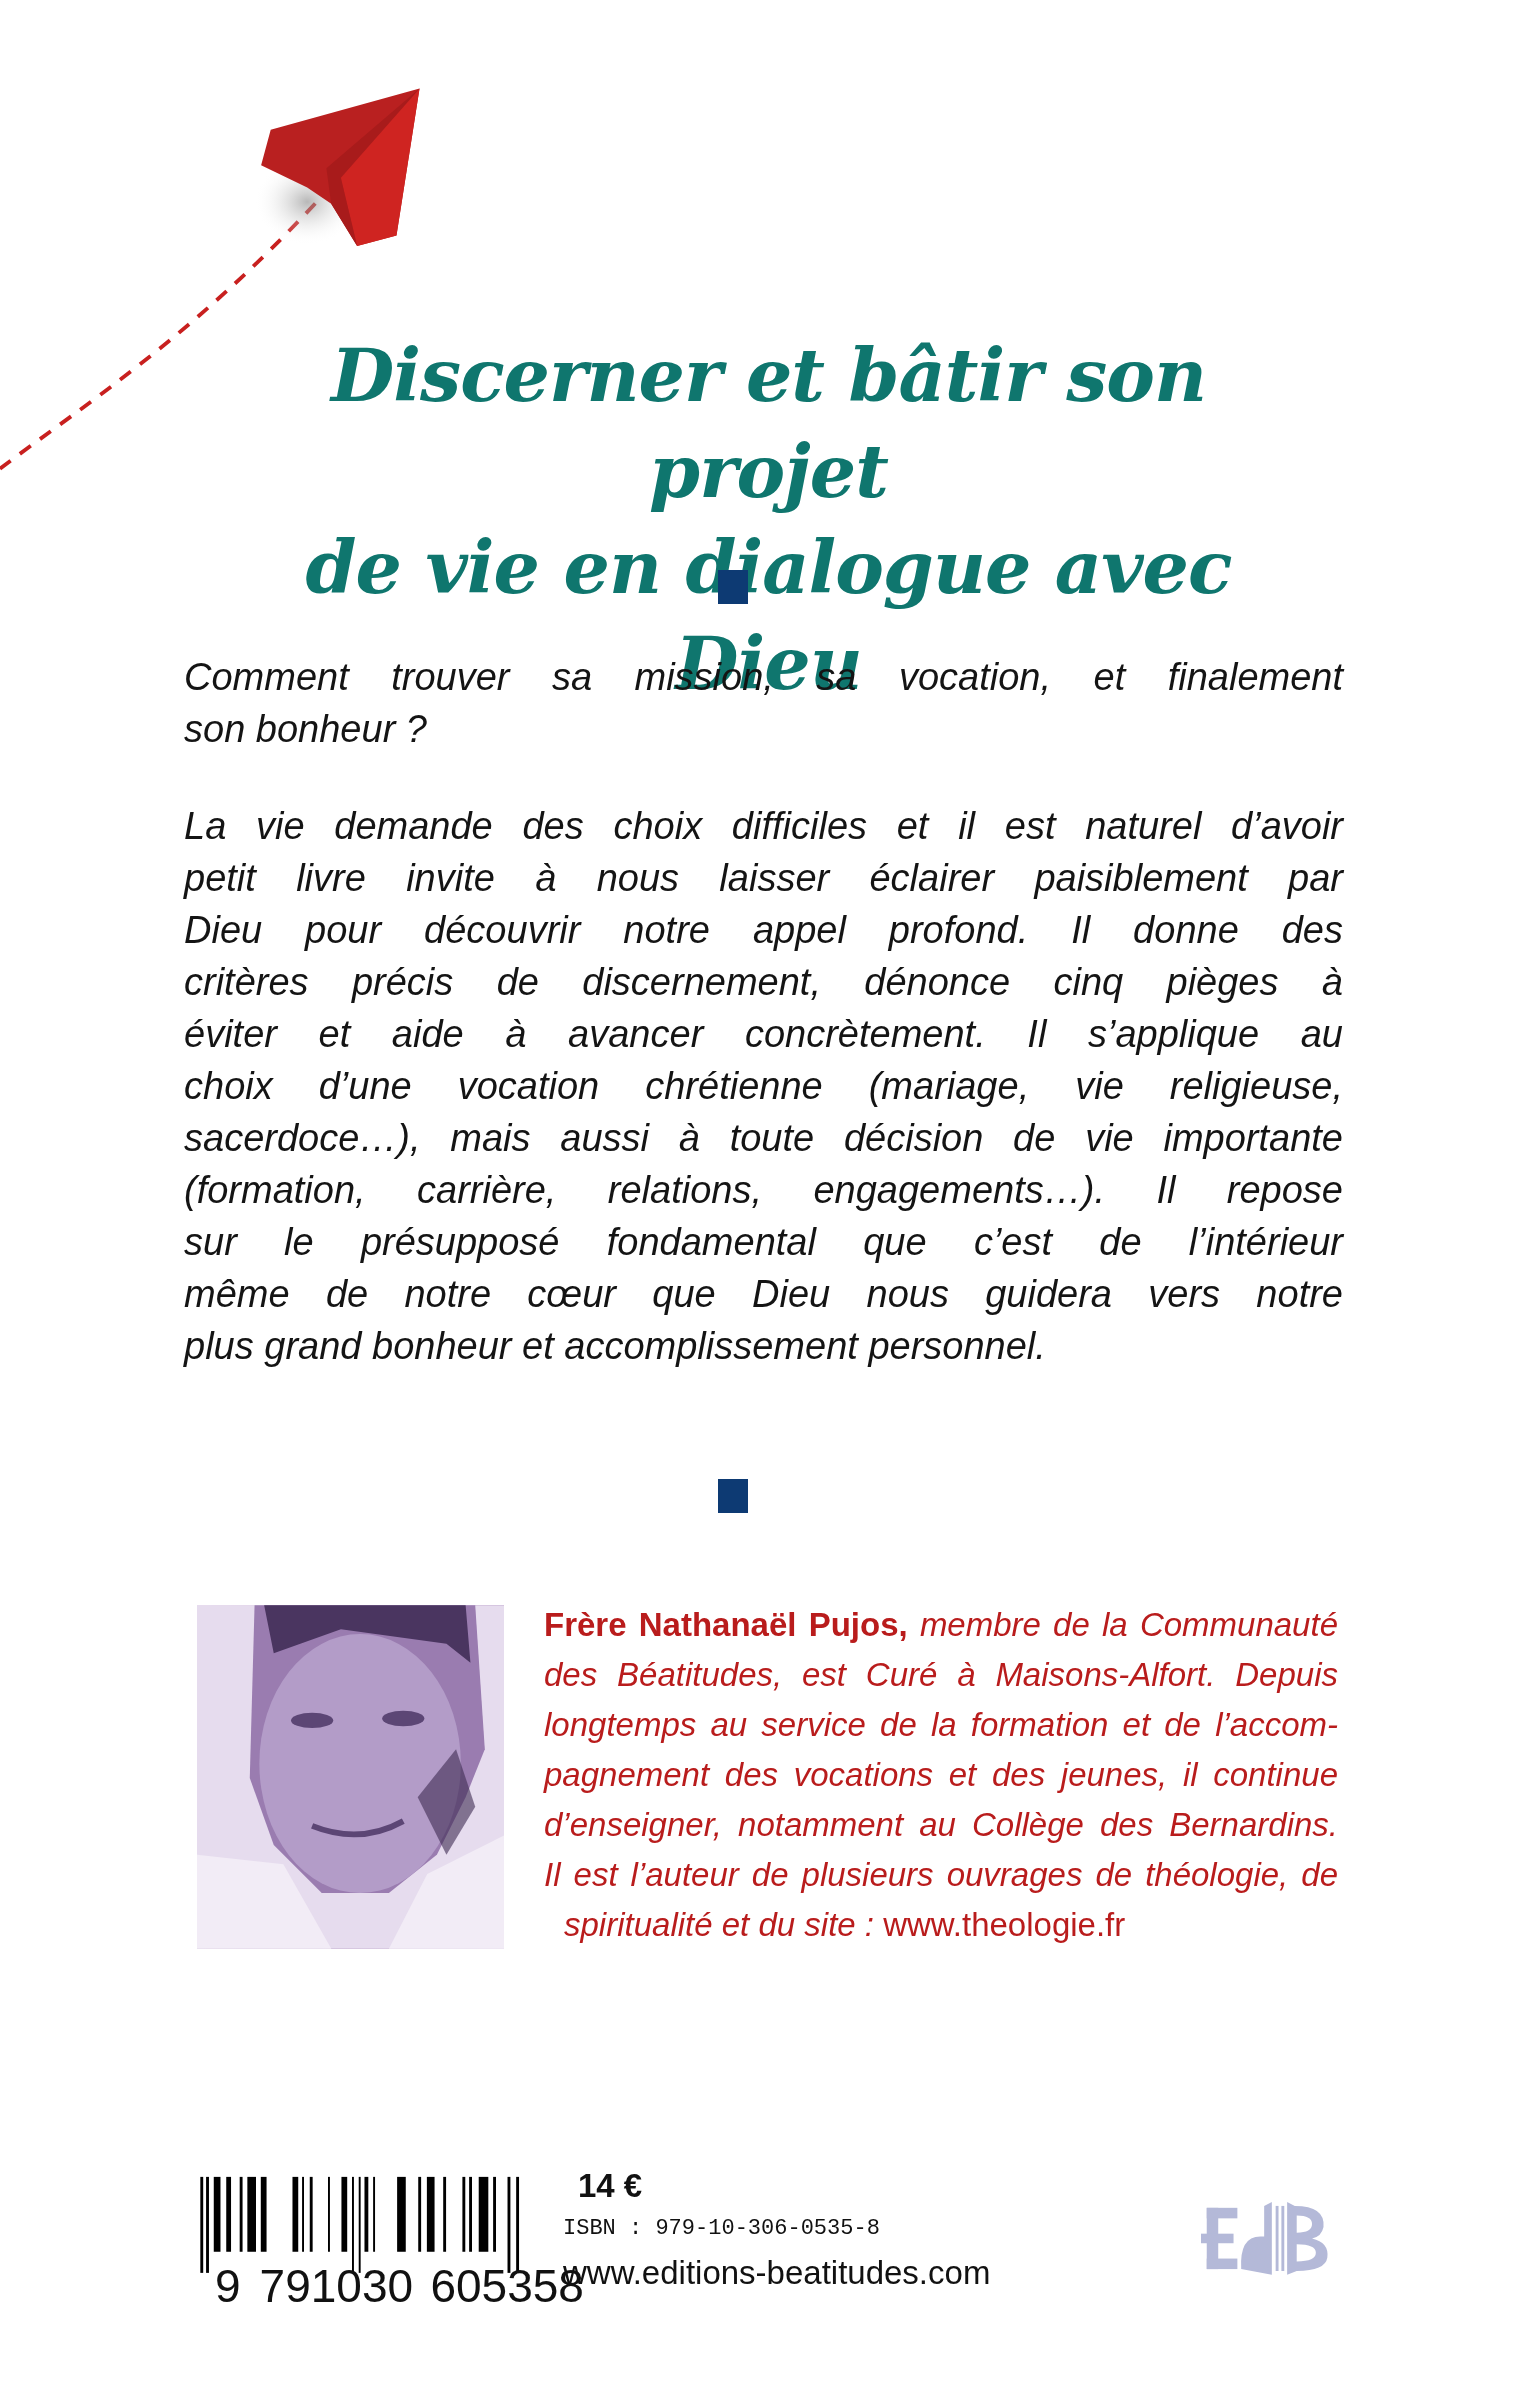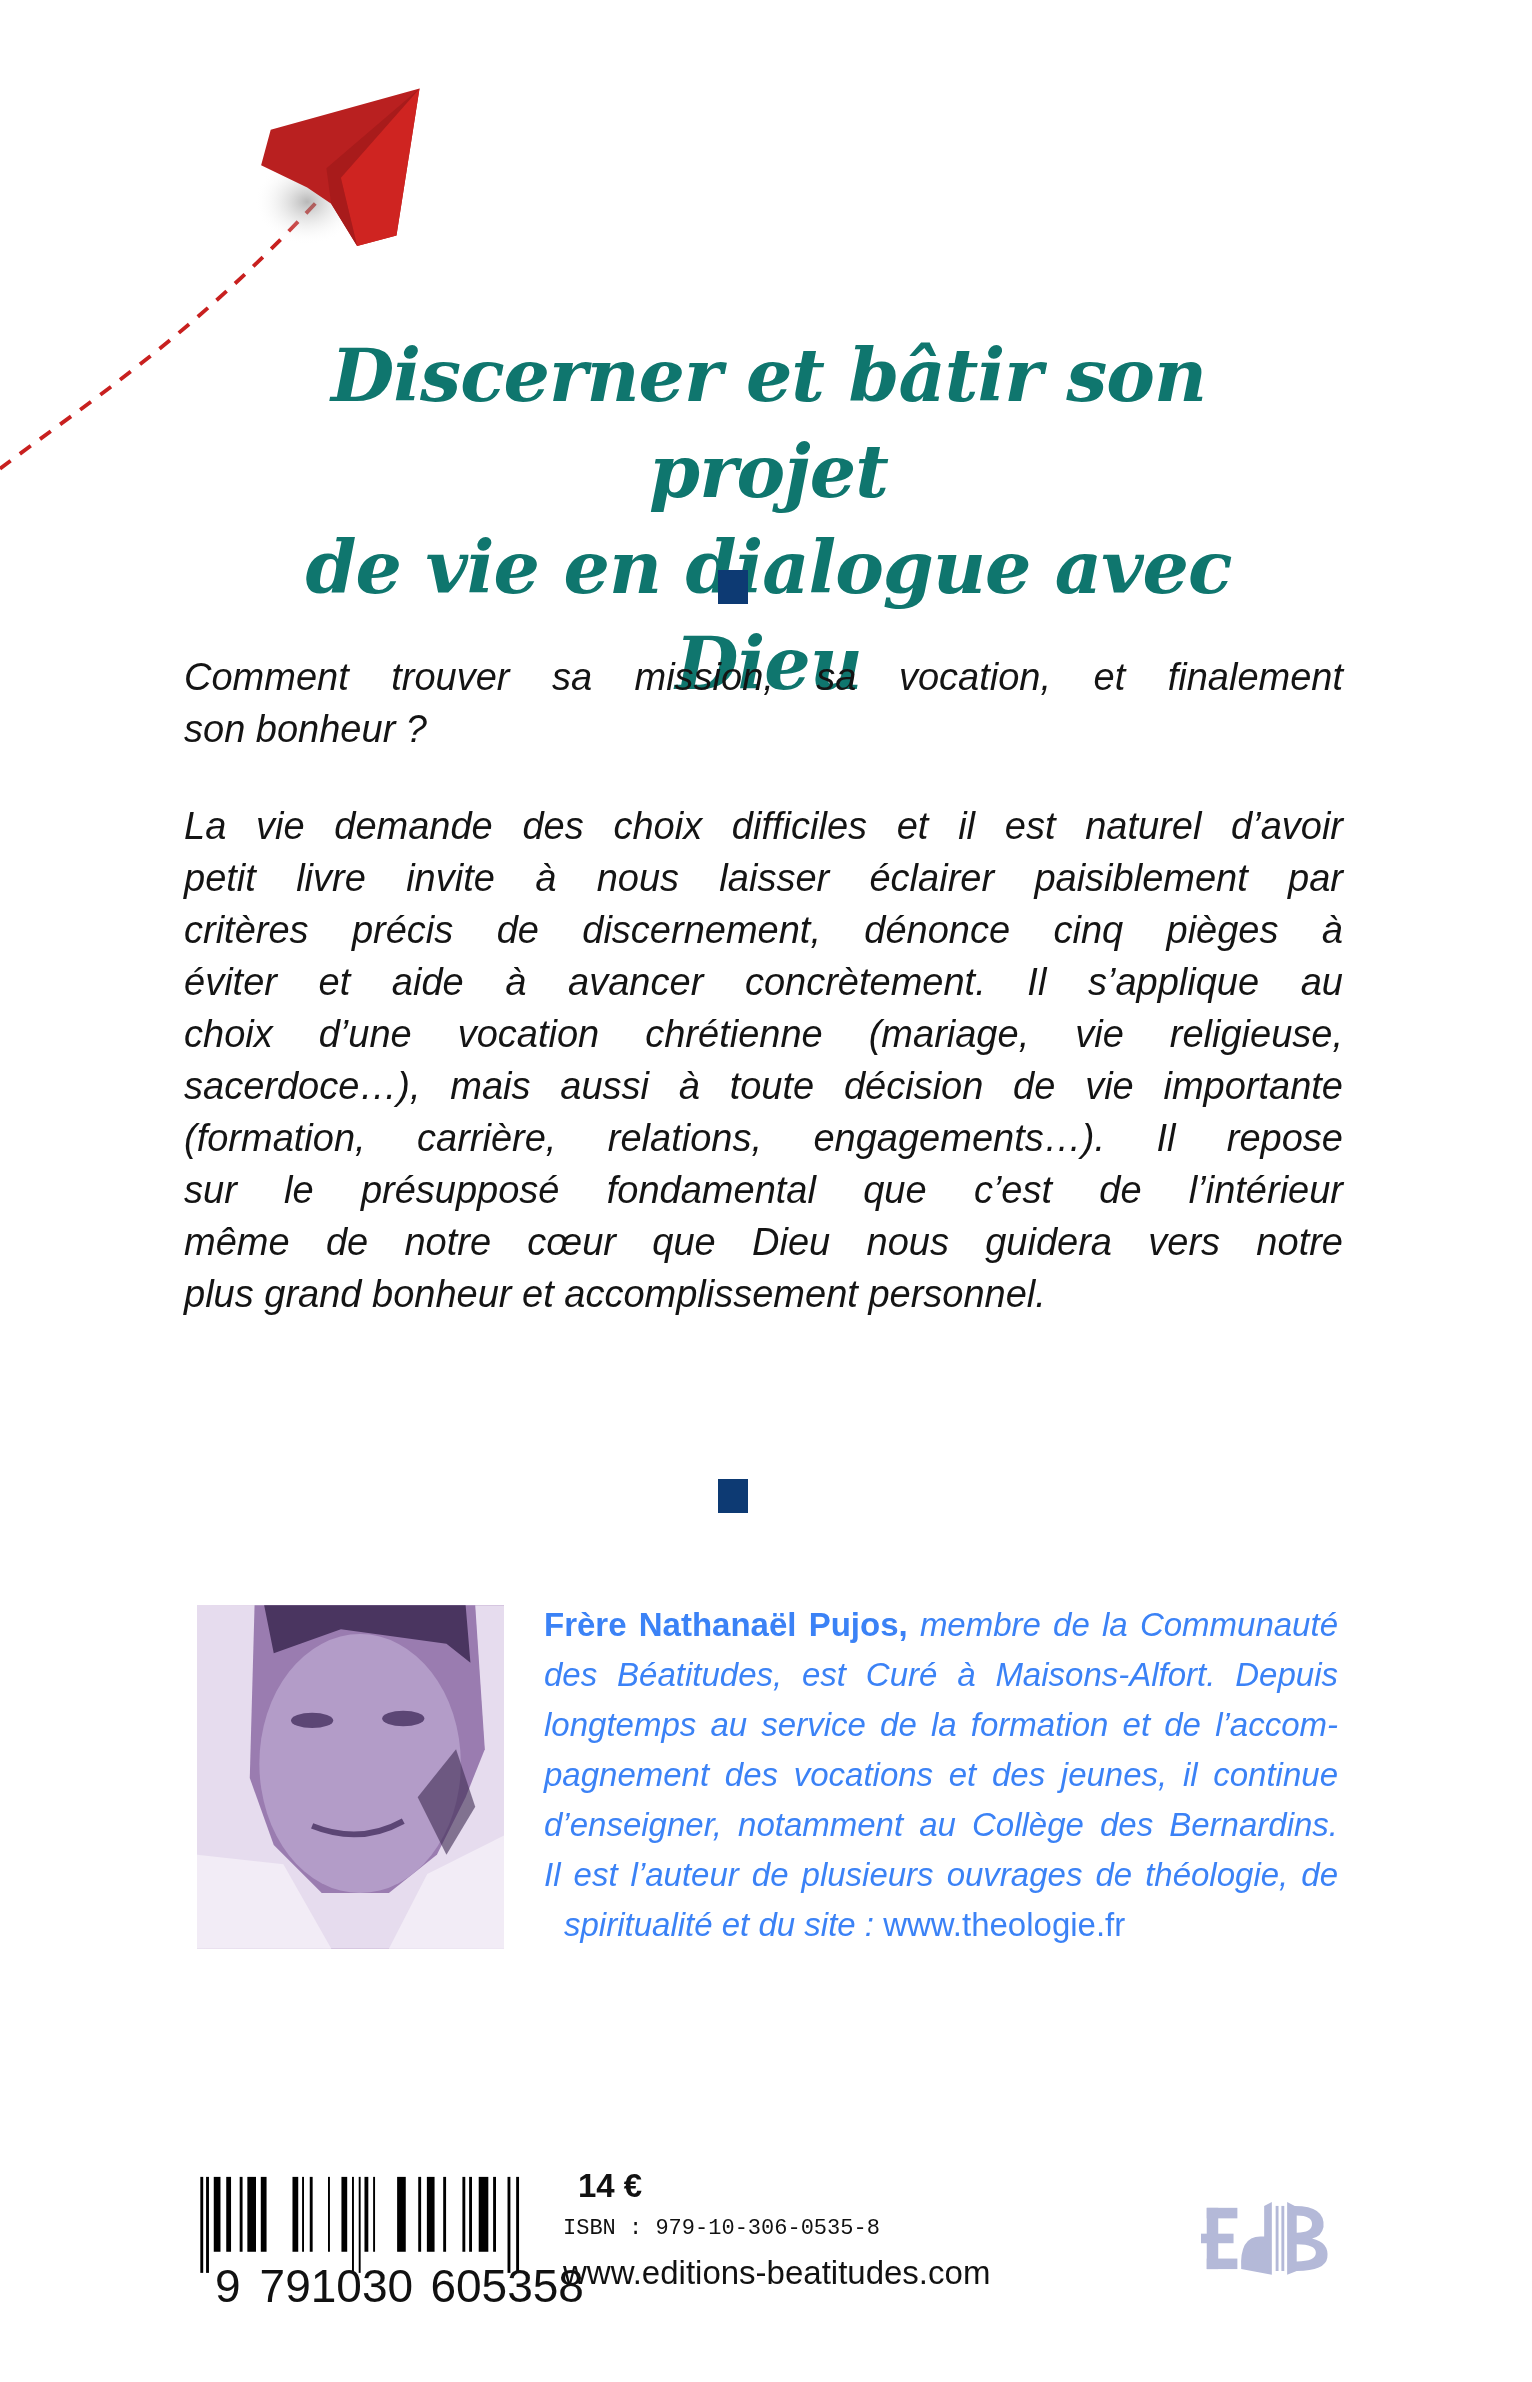--- a/index.html
+++ b/index.html
@@ -31,21 +31,21 @@
 
     .photo {
       position: absolute; left: 197px; top: 1605px; width: 307px; height: 344px;
       overflow: hidden;
       background: linear-gradient(135deg, #e9dff0 0%, #c7b3d6 30%, #8e6aa6 60%, #d8cbe3 100%);
     }
 
     .bio {
       position: absolute; left: 544px; top: 1600px; width: 794px;
       font-family: "Liberation Sans Narrow", "Liberation Sans", sans-serif;
-      font-size: 33px; line-height: 50px; color: #3b82f6;
+      font-size: 33px; line-height: 50px; color: #b91c1c;
     }
     .bio .ln { display: block; white-space: nowrap; text-align: justify; text-align-last: justify; }
     .bio .ln.last { text-align-last: left; margin-left: 20px; }
     .bio .name { font-weight: bold; font-style: normal; }
     .bio .it { font-style: italic; }
 
     .barcode { position: absolute; left: 184px; top: 2169px; width: 384px; height: 154px; }
 
     .price { position: absolute; left: 563px; top: 2167px; font-size: 33px; font-weight: bold; font-family: "Liberation Sans Narrow", "Liberation Sans", sans-serif; margin-left: 15px; }
     .isbn { position: absolute; left: 563px; top: 2216px; font-size: 22px; font-family: Liberation Mono, monospace; }
@@ -78,20 +78,21 @@
 <div class="sep" style="top:570px;"></div>
 
 <div class="body-text lead">
   <span class="ln">Comment trouver sa mission, sa vocation, et finalement</span>
   <span class="ln last">son bonheur ?</span>
 </div>
 
 <div class="body-text para">
   <span class="ln">La vie demande des choix difficiles et il est naturel d’avoir</span>
   <span class="ln">petit livre invite à nous laisser éclairer paisiblement par</span>
+  <span class="ln">Dieu pour découvrir notre appel profond. Il donne des</span>
   <span class="ln">critères précis de discernement, dénonce cinq pièges à</span>
   <span class="ln">éviter et aide à avancer concrètement. Il s’applique au</span>
   <span class="ln">choix d’une vocation chrétienne (mariage, vie religieuse,</span>
   <span class="ln">sacerdoce…), mais aussi à toute décision de vie importante</span>
   <span class="ln">(formation, carrière, relations, engagements…). Il repose</span>
   <span class="ln">sur le présupposé fondamental que c’est de l’intérieur</span>
   <span class="ln">même de notre cœur que Dieu nous guidera vers notre</span>
   <span class="ln last">plus grand bonheur et accomplissement personnel.</span>
 </div>
 

